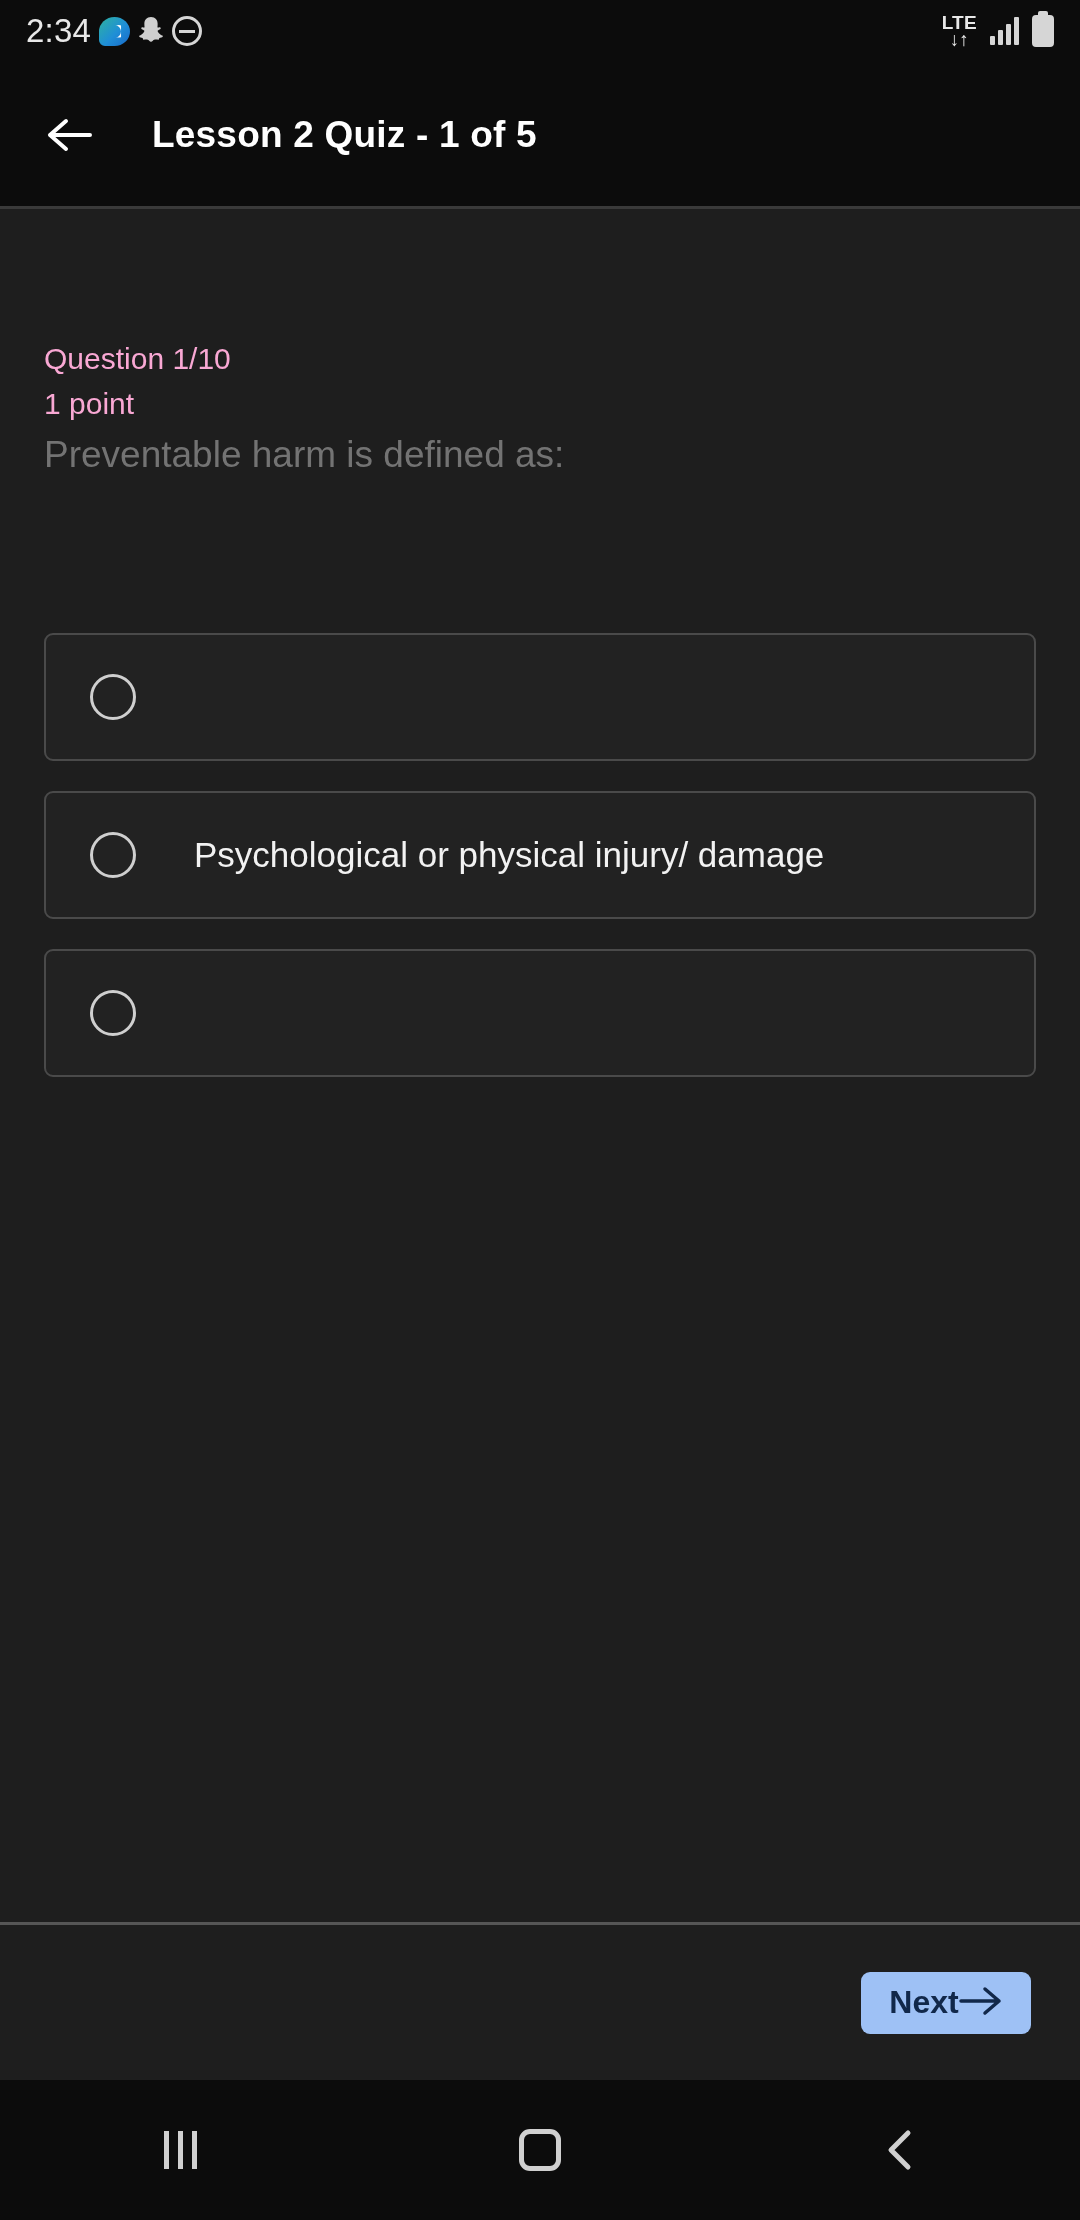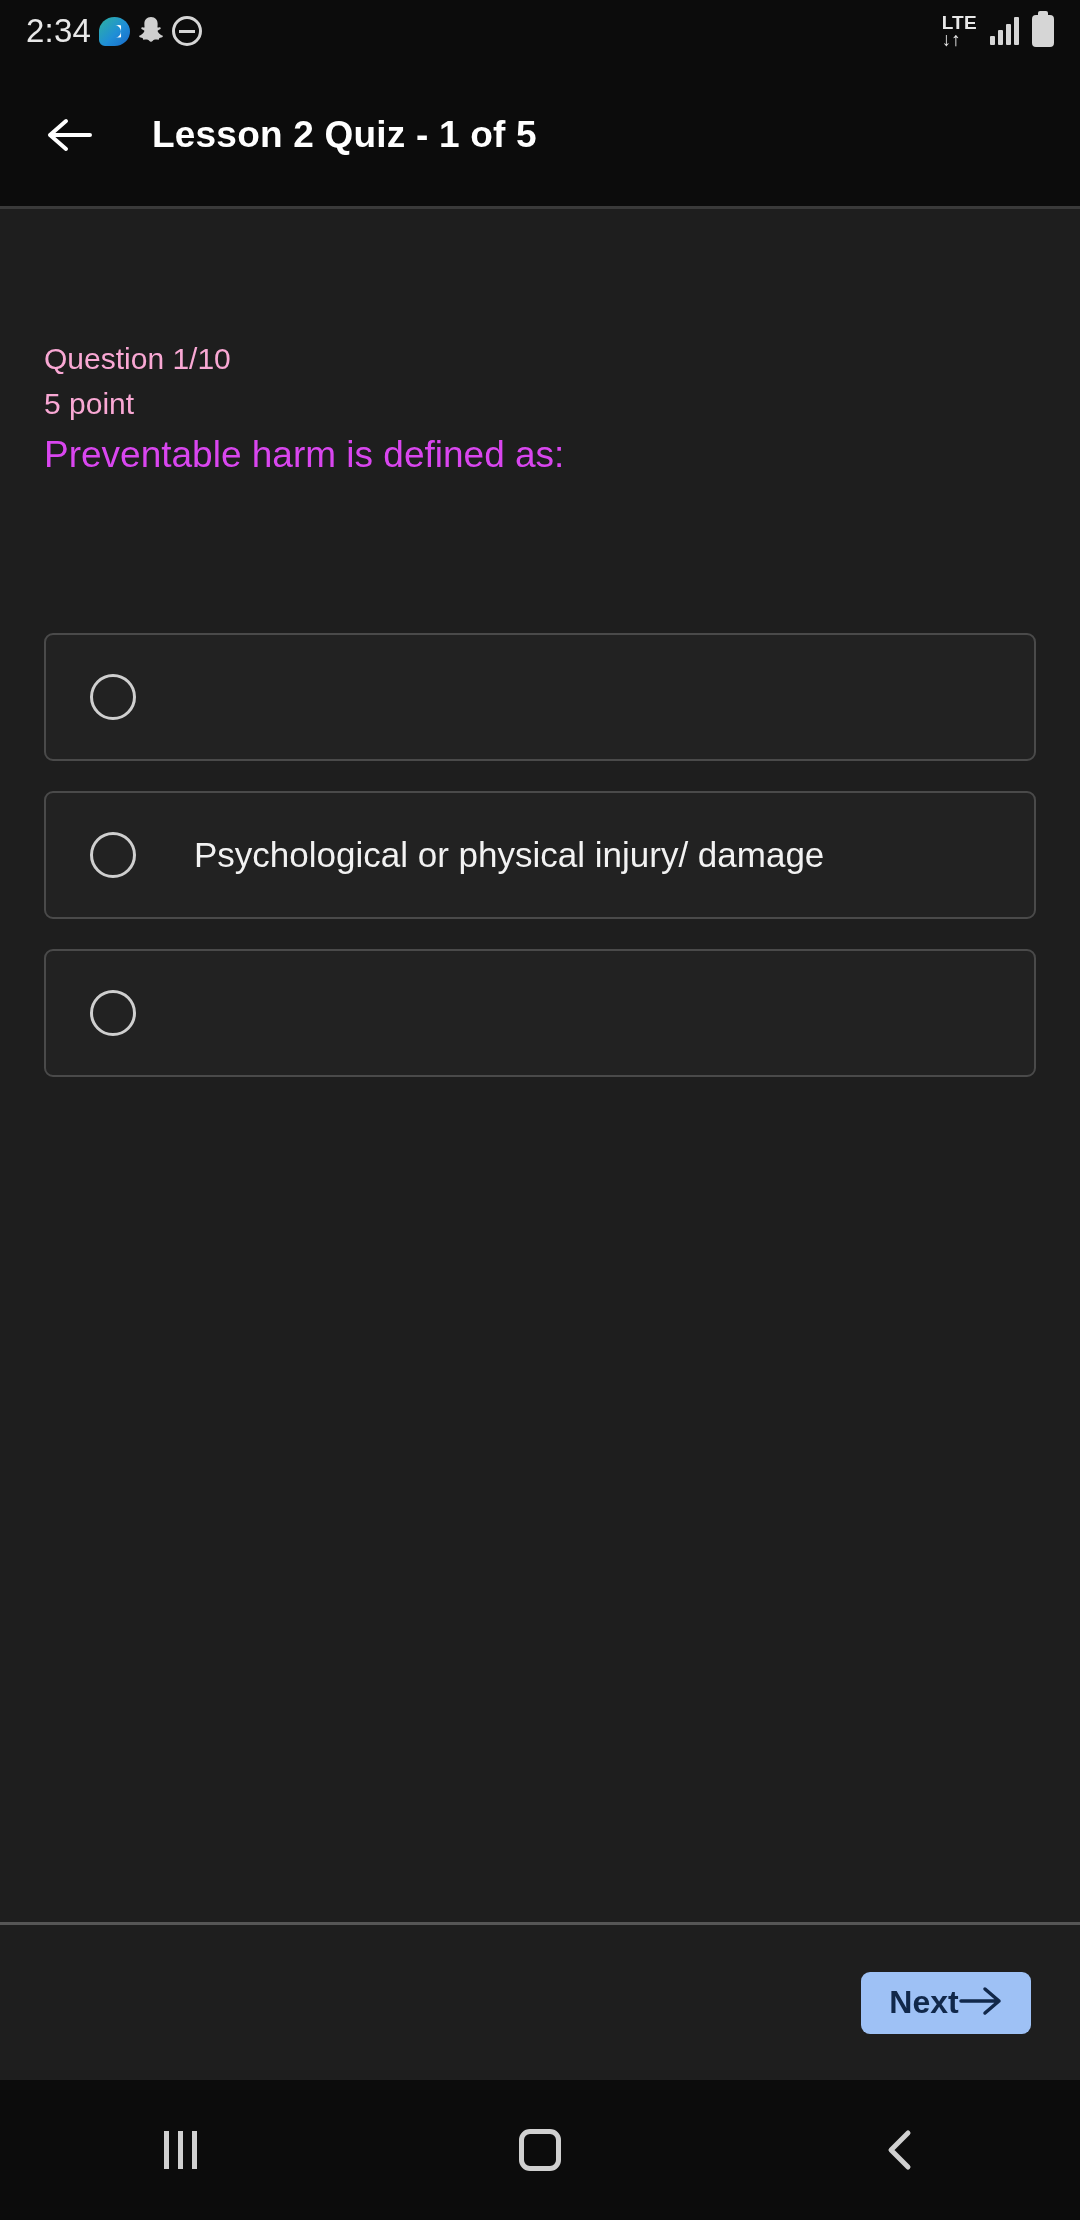--- a/index.html
+++ b/index.html
@@ -27,21 +27,21 @@
   }
   .msg-bubble::after {
     content:""; width:13px; height:13px; border-radius:50%;
     box-shadow:4px 0 0 0 #ffffff; background:transparent;
     clip-path:inset(0 0 0 3px);
   }
   .ghost { width:26px; height:30px; }
   .dnd { width:30px; height:30px; border:3px solid #d6d6d6; border-radius:50%;
          display:flex; align-items:center; justify-content:center; }
   .dnd::before { content:""; display:block; width:16px; height:3px; background:#d6d6d6; }
-  .lte-wrap { display:flex; flex-direction:column; align-items:flex-start; line-height:1; }
+  .lte-wrap { display:flex; flex-direction:column; align-items:center; line-height:1; }
   .lte-txt { color:#e8e8e8; font-size:19px; font-weight:bold; letter-spacing:0.3px; }
   .lte-arrows { color:#e8e8e8; font-size:19px; font-weight:bold; margin-top:-2px; }
   .sig { display:flex; align-items:flex-end; gap:3px; height:28px; }
   .sig i { display:block; width:5px; background:#d6d6d6; border-radius:1px; }
   .sig i:nth-child(1){height:9px}.sig i:nth-child(2){height:15px}
   .sig i:nth-child(3){height:21px}.sig i:nth-child(4){height:28px}
   .batt { width:22px; height:32px; border:3px solid #d6d6d6; border-radius:4px;
           background:#d6d6d6; position:relative; }
   .batt::before { content:""; position:absolute; top:-7px; left:50%; transform:translateX(-50%);
                   width:10px; height:5px; background:#d6d6d6; border-radius:2px 2px 0 0; }
@@ -56,21 +56,21 @@
     color:#ffffff; font-size:37px; font-weight:bold; margin-left:54px; letter-spacing:0.2px;
   }
   #appbar-divider { position:absolute; top:206px; left:0; width:1080px; height:3px; background:#3a3a3a; }
 
   
   #content { position:absolute; top:209px; left:0; width:1080px; height:1713px; background:#1e1e1e; }
   #qmeta { position:absolute; top:127px; left:44px; }
   .qmeta-line { color:#f9a8d4; font-size:30px; line-height:45px; }
   #qtext {
     position:absolute; top:222px; left:44px; width:960px;
-    color:#d946ef; font-size:37px; line-height:48px;
+    color:#737373; font-size:37px; line-height:48px;
   }
 
   #options { position:absolute; top:424px; left:44px; width:992px; }
   .option {
     border:2px solid #4a4a4a; border-radius:9px; background:#222222;
     display:flex; align-items:center; padding:0 0 0 44px; margin-bottom:30px;
     min-height:128px;
   }
   .radio { flex:0 0 auto; width:46px; height:46px; border:3px solid #cfcfcf; border-radius:50%; }
   .opt-label {
@@ -137,21 +137,21 @@
         <path d="M4 20 H44 M4 20 L20 6 M4 20 L20 34" stroke="#ffffff" stroke-width="4" fill="none" stroke-linecap="round" stroke-linejoin="round"></path>
       </svg>
     </div>
     <div id="appbar-title">Lesson 2 Quiz - 1 of 5</div>
   </div>
   <div id="appbar-divider"></div>
 
   <div id="content">
     <div id="qmeta">
       <div class="qmeta-line">Question 1/10</div>
-      <div class="qmeta-line">5 point</div>
+      <div class="qmeta-line">1 point</div>
     </div>
     <div id="qtext">Preventable harm is defined as:</div>
 
     <div id="options">
       <div class="option">
         <span class="radio"></span>
       </div>
       <div class="option">
         <span class="radio"></span>
         <span class="opt-label">Psychological or physical injury/ damage</span>

